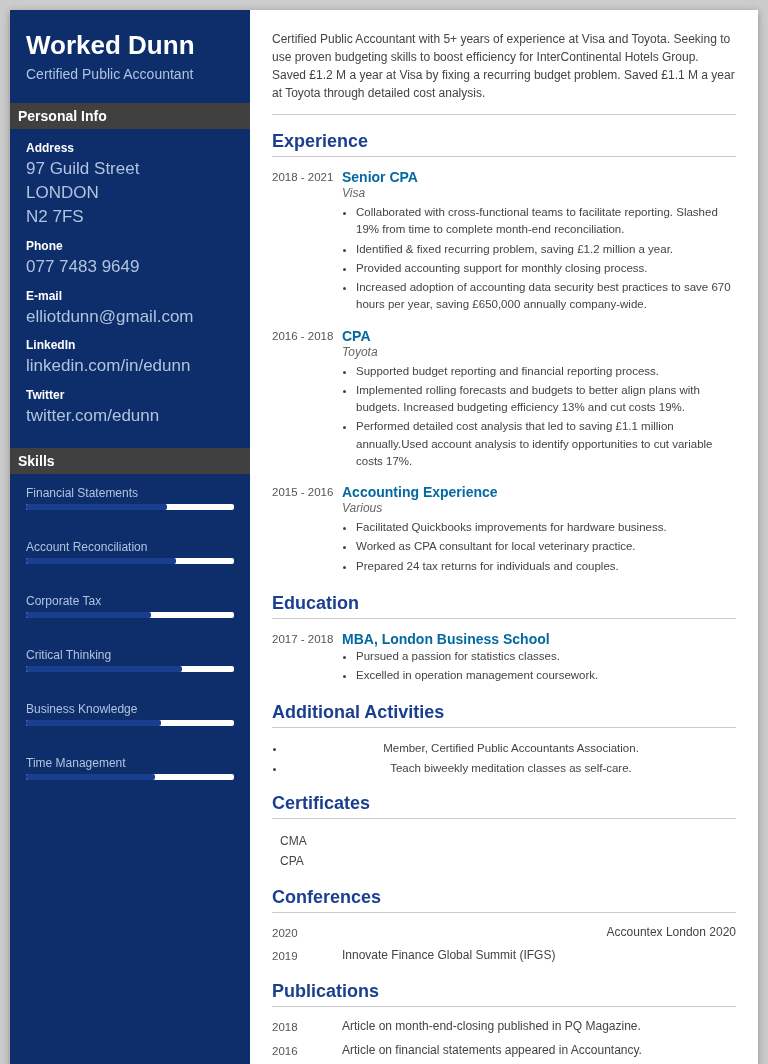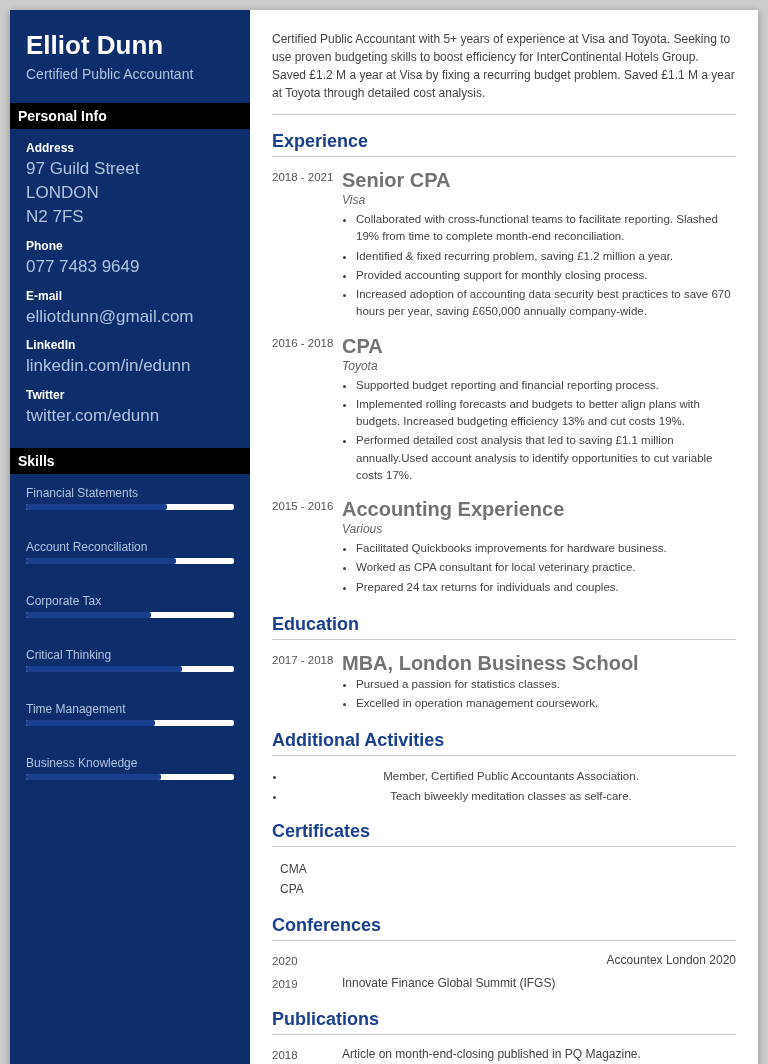--- a/index.html
+++ b/index.html
@@ -35,21 +35,21 @@
       line-height: 1.2;
       margin-bottom: 4px;
     }
     .sidebar-title {
       font-size: 14px;
       color: #b0c4de;
       margin-bottom: 20px;
       line-height: 1.3;
     }
     .sidebar-section-title {
-      background: #000000;
+      background: #404040;
       color: #fff;
       font-size: 14px;
       font-weight: bold;
       padding: 5px 8px;
       margin-bottom: 12px;
       margin-left: -16px;
       margin-right: -16px;
     }
     .info-label {
       font-size: 12px;
@@ -122,23 +122,23 @@
       min-width: 70px;
       font-size: 11.5px;
       color: #555;
       line-height: 1.5;
       flex-shrink: 0;
     }
     .entry-content {
       flex: 1;
     }
     .entry-role {
-      font-size: 20px;
-      font-weight: bold;
-      color: #737373;
+      font-size: 14px;
+      font-weight: bold;
+      color: #0369a1;
       margin-bottom: 1px;
     }
     .entry-company {
       font-size: 12px;
       color: #666;
       font-style: italic;
       margin-bottom: 4px;
     }
     .entry-bullets {
       padding-left: 14px;
@@ -160,21 +160,21 @@
     .additional-bullets li {
       margin-bottom: 2px;
     }
   </style>
 </head>
 <body>
 
 <div class="resume">
 
   <div class="sidebar">
-    <div class="sidebar-name">Elliot Dunn</div>
+    <div class="sidebar-name">Worked Dunn</div>
     <div class="sidebar-title">Certified Public Accountant</div>
 
     <div class="sidebar-section-title">Personal Info</div>
 
     <div class="info-label">Address</div>
     <div class="info-value">97 Guild Street</div>
     <div class="info-value">LONDON</div>
     <div class="info-value">N2 7FS</div>
 
     <div class="info-label">Phone</div>
@@ -210,29 +210,29 @@
       <div class="skill-bar-fill" style="width:60%"></div>
     </div>
   </div>
           <div class="skill-item">
     <div class="skill-name">Critical Thinking</div>
     <div class="skill-bar-bg">
       <div class="skill-bar-fill" style="width:75%"></div>
     </div>
   </div>
           <div class="skill-item">
+    <div class="skill-name">Business Knowledge</div>
+    <div class="skill-bar-bg">
+      <div class="skill-bar-fill" style="width:65%"></div>
+    </div>
+  </div>
+          <div class="skill-item">
     <div class="skill-name">Time Management</div>
     <div class="skill-bar-bg">
       <div class="skill-bar-fill" style="width:62%"></div>
-    </div>
-  </div>
-          <div class="skill-item">
-    <div class="skill-name">Business Knowledge</div>
-    <div class="skill-bar-bg">
-      <div class="skill-bar-fill" style="width:65%"></div>
     </div>
   </div>
         </div>
     </div>
   </div>
 
   <div class="main">
     <div class="summary">Certified Public Accountant with 5+ years of experience at Visa and Toyota. Seeking to use proven budgeting skills to boost efficiency for InterContinental Hotels Group. Saved £1.2 M a year at Visa by fixing a recurring budget problem. Saved £1.1 M a year at Toyota through detailed cost analysis.</div>
 
     <div class="section">

